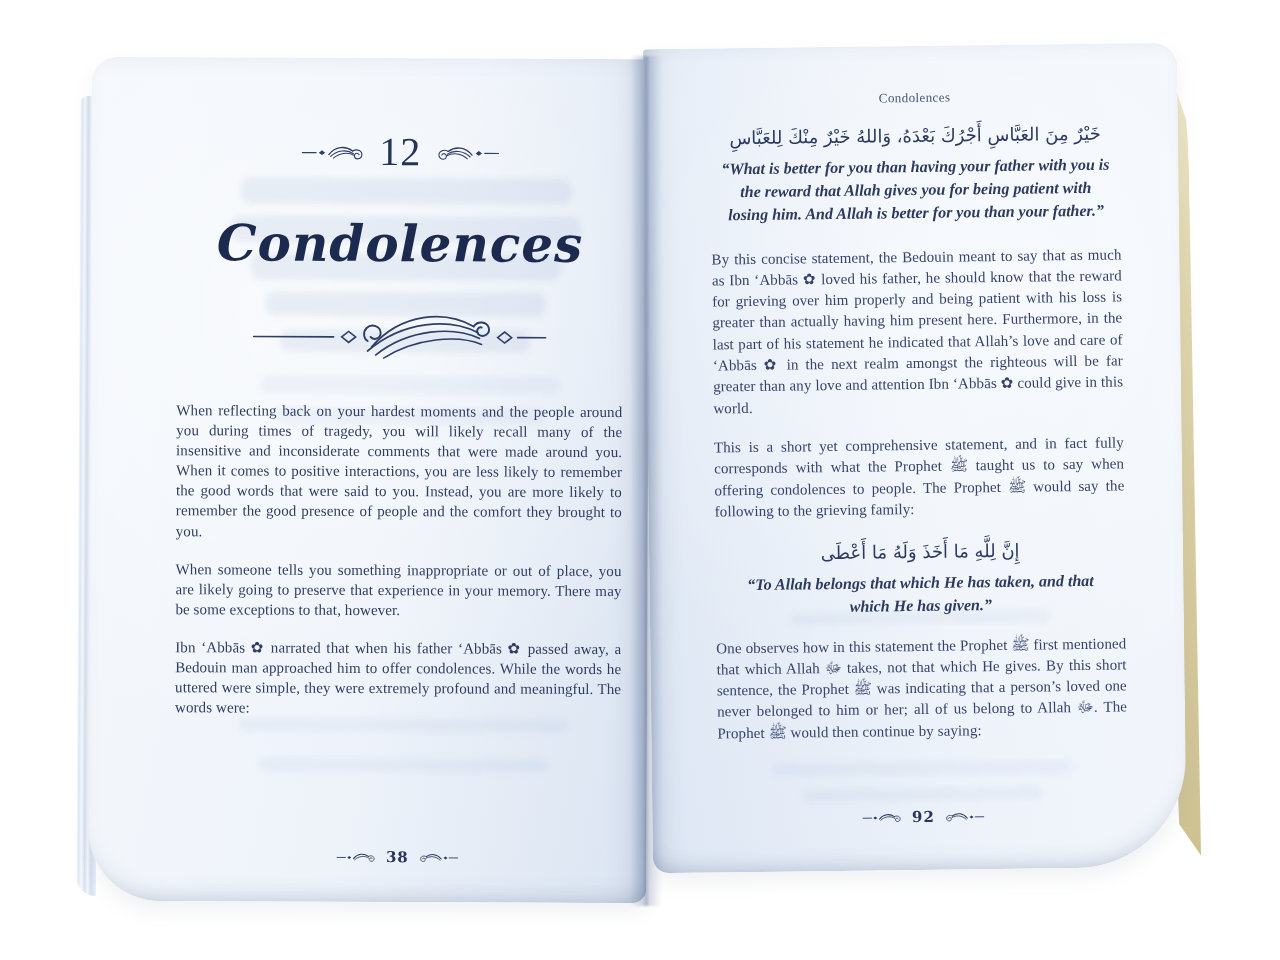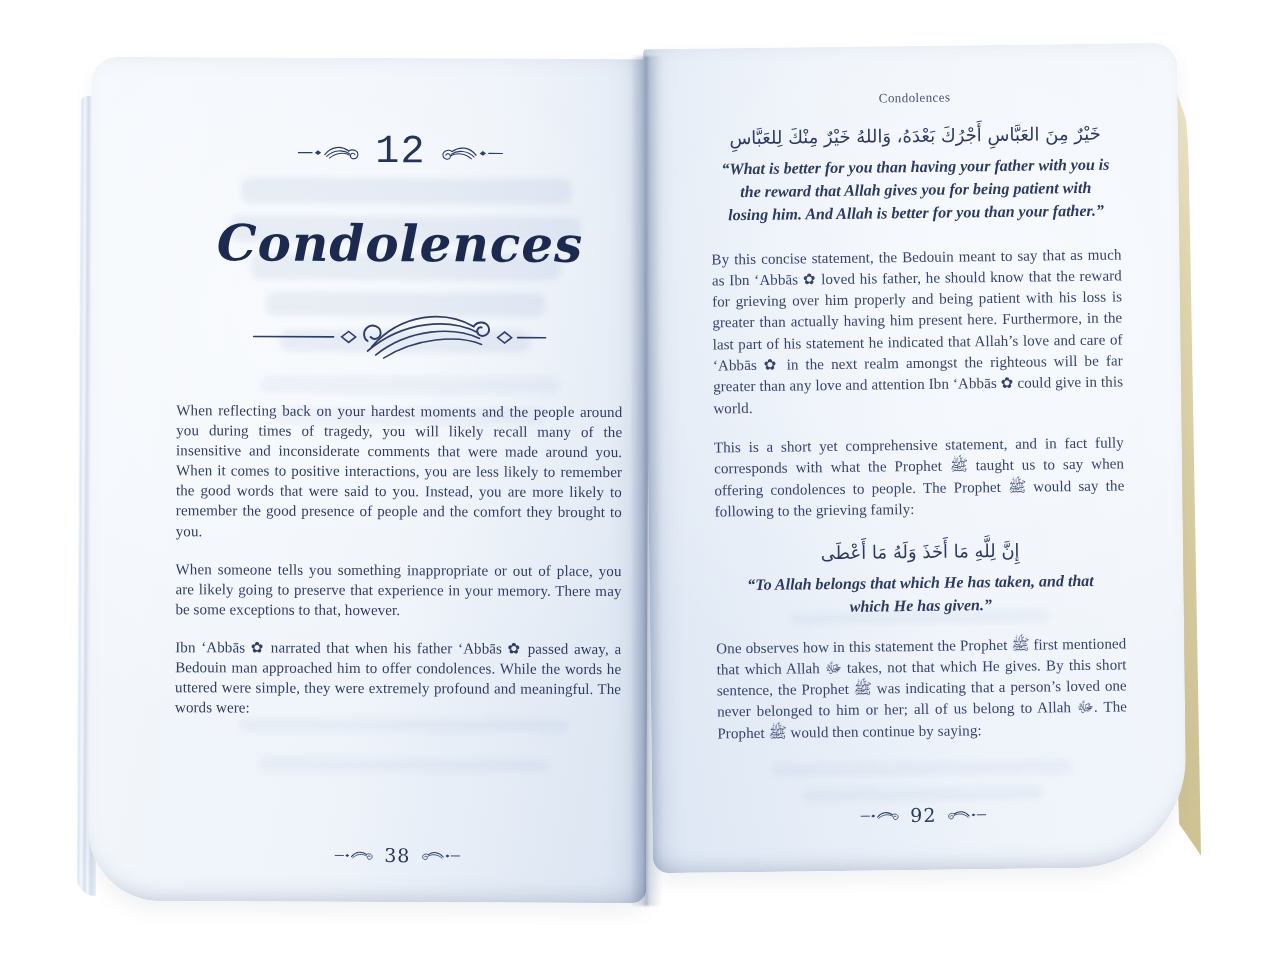--- a/index.html
+++ b/index.html
@@ -77,21 +77,21 @@
   .content { position:absolute; z-index:2; }
   .left-content  { left:86px; right:26px; top:0; bottom:0; }
   .right-content { left:66px; right:58px; top:0; bottom:0; }
 
   .chapter-row {
     margin-top:74px;
     display:flex; align-items:center; justify-content:center; gap:14px;
     color:#2e3e66;
   }
   .chapter-num {
-    font-family:Liberation Mono, monospace;
+    font-family:Liberation Serif, serif;
     font-size:40px; line-height:1; color:#243459; letter-spacing:1px;
   }
   .flourish { color:#2e3e66; flex:0 0 auto; }
   .mirrored { transform:scaleX(-1); }
   .title {
     margin:44px 0 0;
     font-family:"DejaVu Serif", serif;
     font-style:italic; font-weight:600;
     font-size:50px; line-height:1.1;
     text-align:center; color:#1b2a4e; letter-spacing:1px;
@@ -123,21 +123,21 @@
     text-align:center; color:#2c3a5e;
   }
   .page-footer {
     position:absolute; left:0; right:0; bottom:36px;
     display:flex; align-items:center; justify-content:center; gap:10px;
     color:#2e3e66;
   }
   .page-right .page-footer { bottom:44px; }
   .page-num {
     font-family:"DejaVu Serif", serif;
-    font-weight:normal; font-size:19px; color:#26365c; letter-spacing:1px;
+    font-weight:bold; font-size:15px; color:#26365c; letter-spacing:1px;
   }
 </style>
 </head>
 <body>
 
 <div class="book">
 
   <div class="stack-left"></div>
 
   <div class="page page-left">

